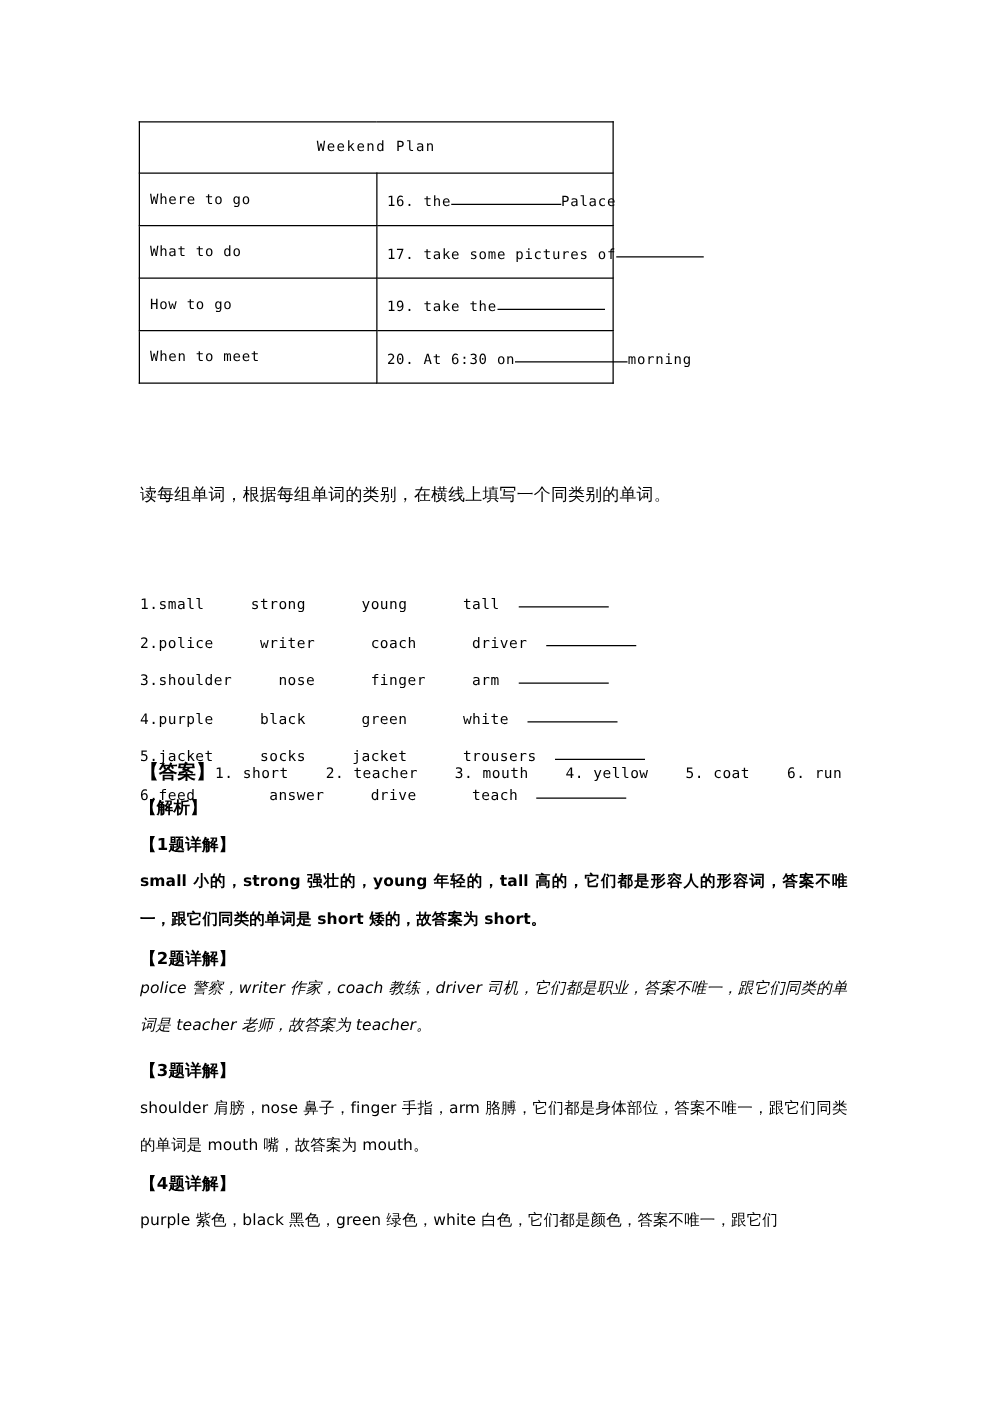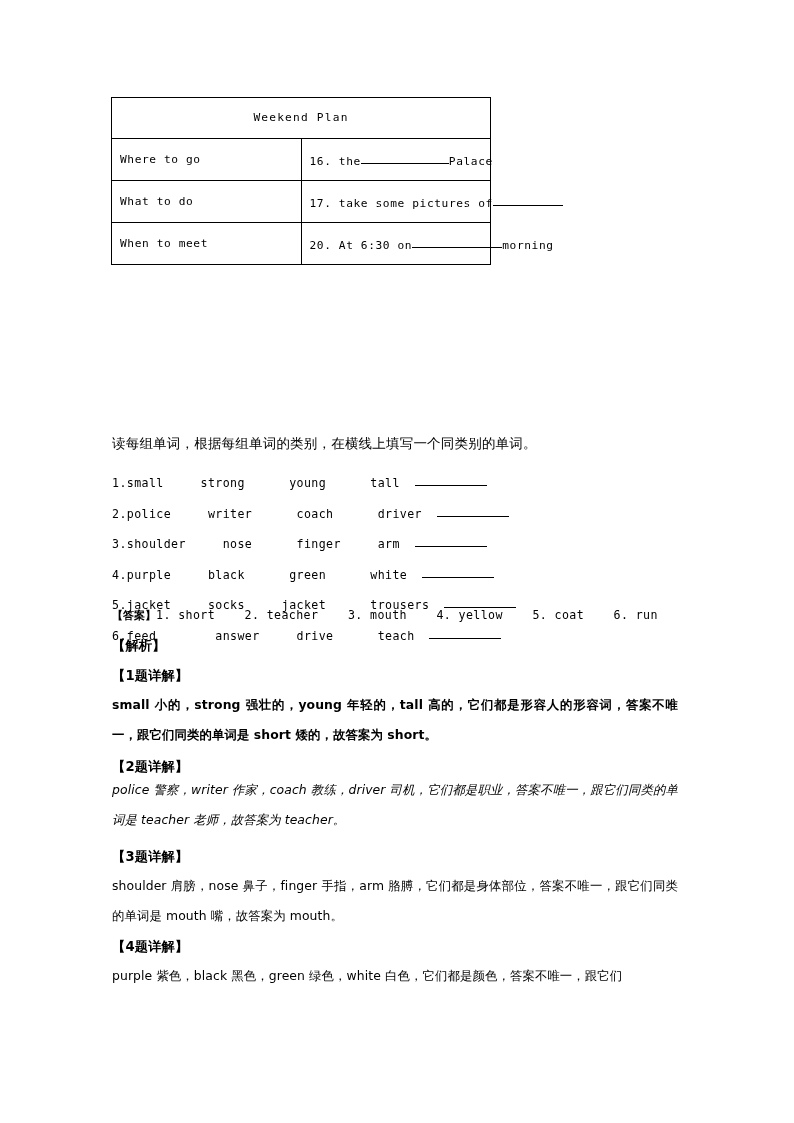--- a/index.html
+++ b/index.html
@@ -84,21 +84,20 @@
     font-size: 13.5px;
     letter-spacing: 0.3px;
   }
   .instruction {
     position: absolute;
     left: 112px;
     top: 387px;
     font-family: "DejaVu Sans", sans-serif;
     font-size: 13.5px;
     letter-spacing: 0.2px;
-    margin-top: 48px;
   }
 
   
   .word-list {
     position: absolute;
     left: 112px;
     top: 420px;
     width: 580px;
     margin-top: 48px;
   }
@@ -127,21 +126,21 @@
     left: 112px;
     top: 608px;
     width: 580px;
     font-size: 11.6px;
     white-space: pre;
     letter-spacing: 0.4px;
     font-family: "DejaVu Sans Mono", monospace;
   }
   .answers .cjk-tag {
     font-family: Liberation Sans, sans-serif;
-    font-size: 11px;
+    font-size: 15px;
     font-weight: bold;
     letter-spacing: 0;
   }
   .block-line {
     position: absolute;
     left: 112px;
     font-family: "DejaVu Sans", sans-serif;
     font-size: 13.2px;
     letter-spacing: 0.2px;
     font-weight: bold;
@@ -168,20 +167,24 @@
         <tr>
           <td class="title-cell" colspan="2">Weekend Plan</td>
         </tr>
         <tr>
           <td class="label-cell">Where to go</td>
           <td class="content-cell"><span>16.</span><span> the</span><span class="blank b-w88"></span><span>Palace</span></td>
         </tr>
         <tr>
           <td class="label-cell">What to do</td>
           <td class="content-cell"><span>17.</span><span> take some pictures of</span><span class="blank b-w70"></span><span></span></td>
+        </tr>
+        <tr>
+          <td class="label-cell">How to go</td>
+          <td class="content-cell"><span>19.</span><span> take the</span><span class="blank b-w86"></span><span></span></td>
         </tr>
         <tr>
           <td class="label-cell">When to meet</td>
           <td class="content-cell"><span>20.</span><span> At 6:30 on</span><span class="blank b-w90"></span><span>morning</span></td>
         </tr>
       </tbody>
     </table>
   </div>
 
   <div class="instruction">读每组单词，根据每组单词的类别，在横线上填写一个同类别的单词。</div>

